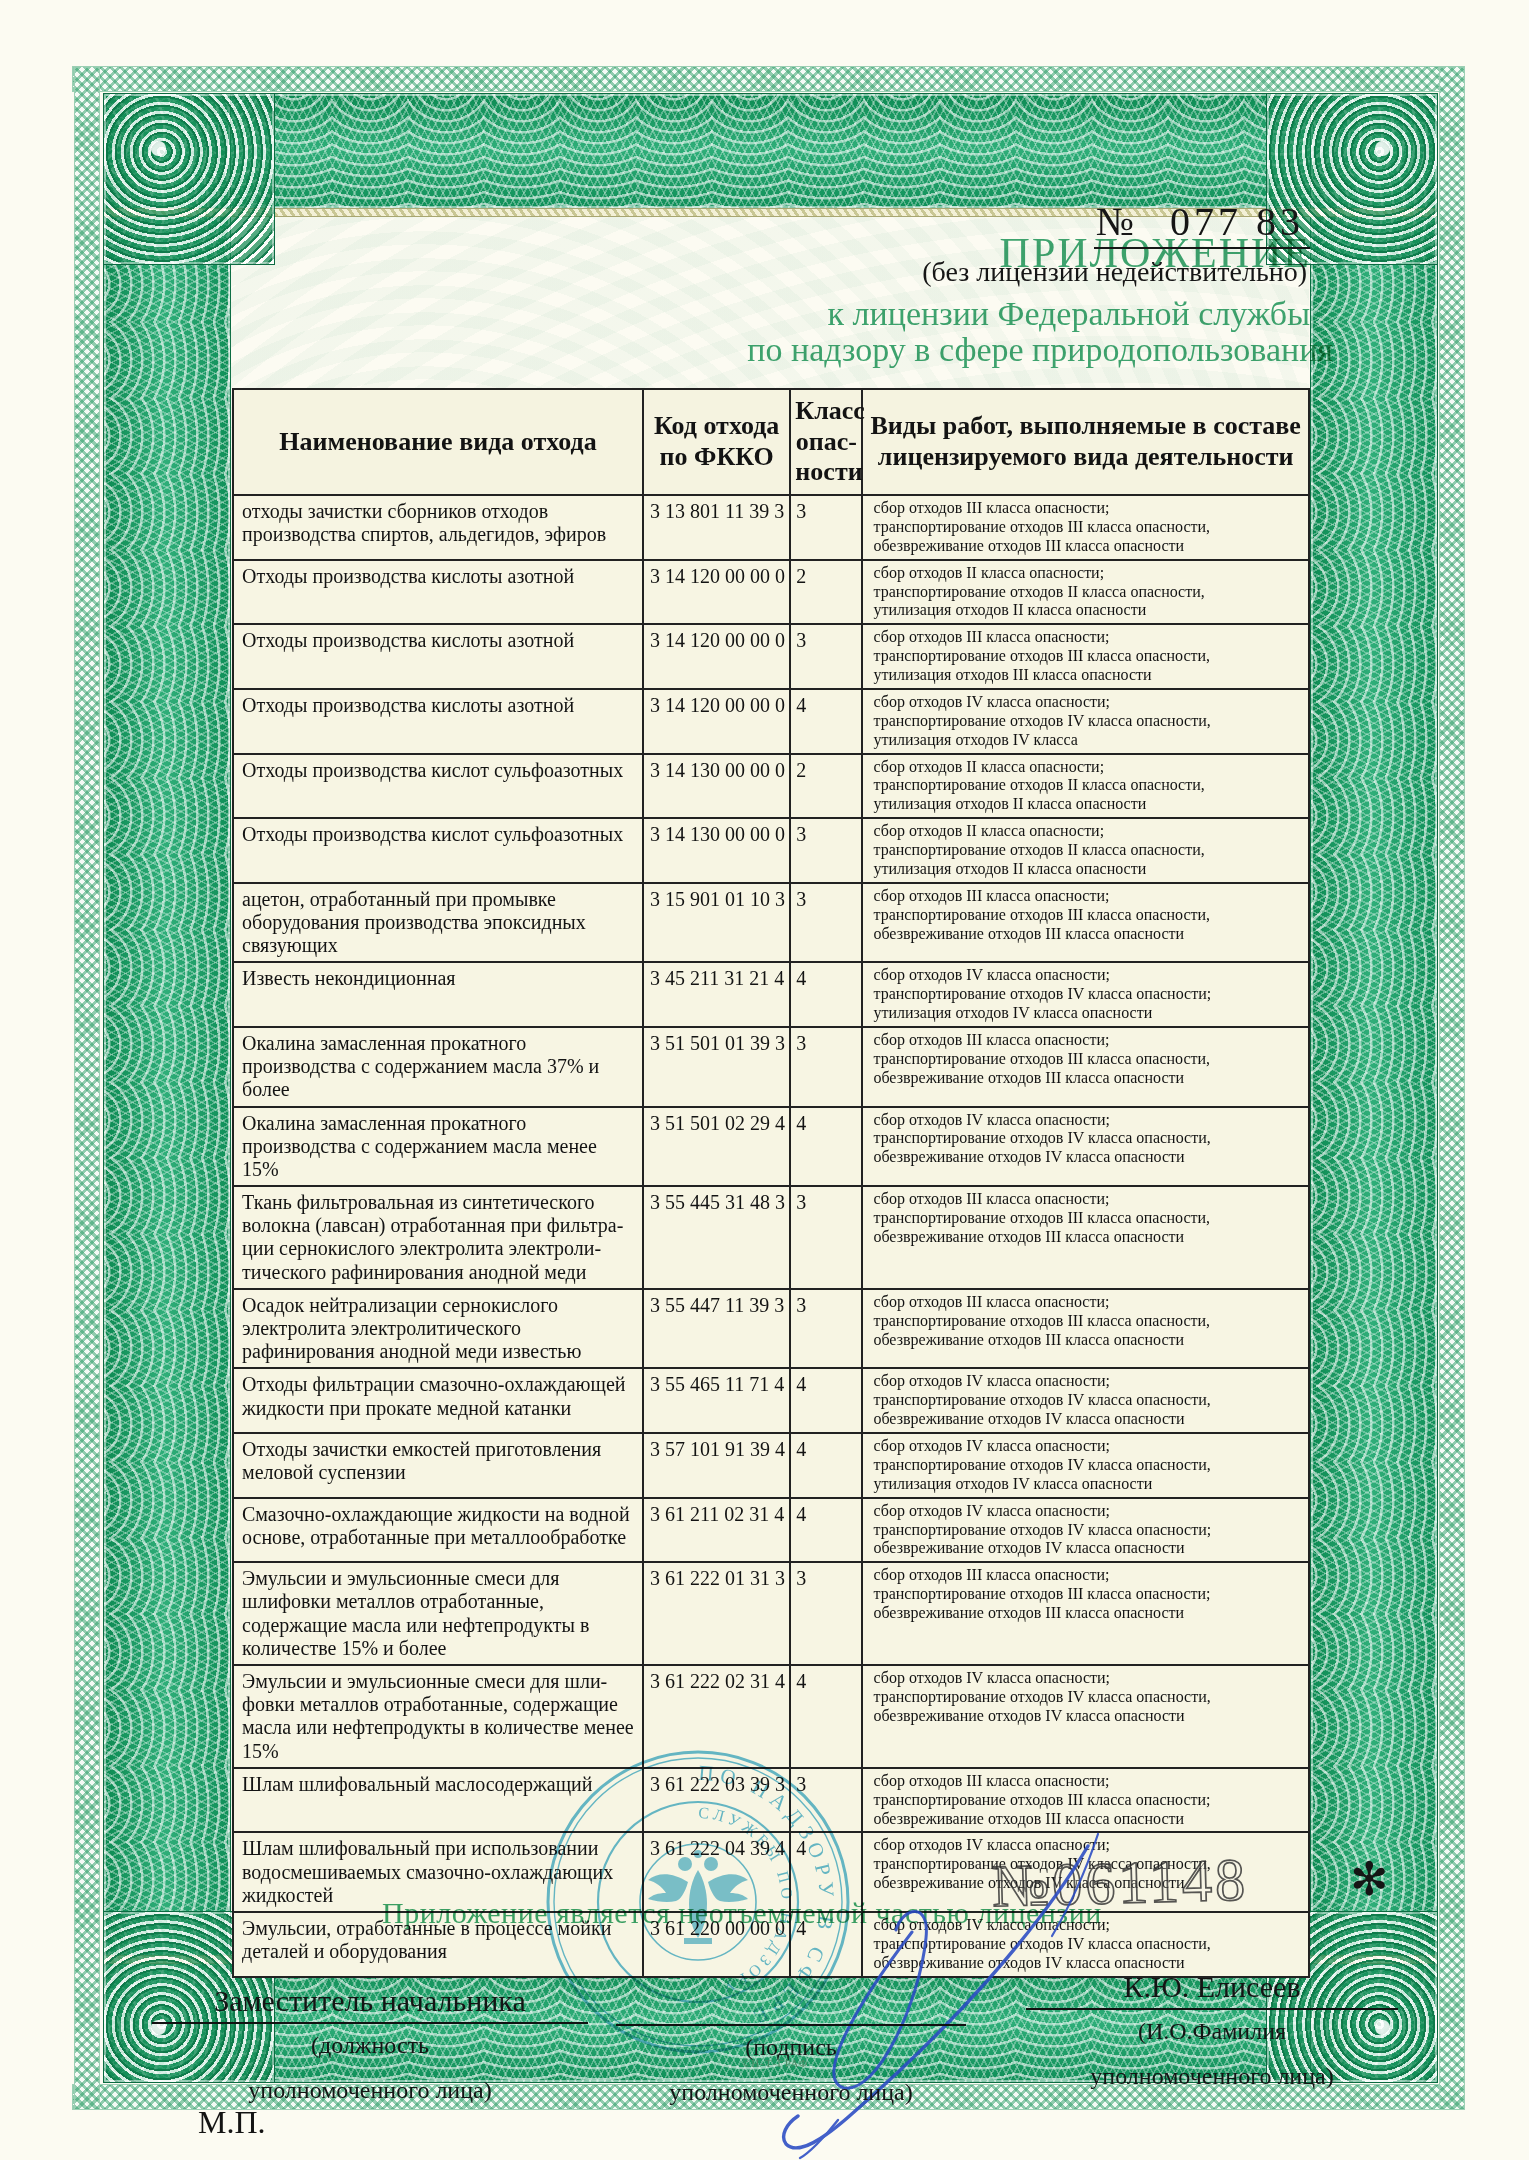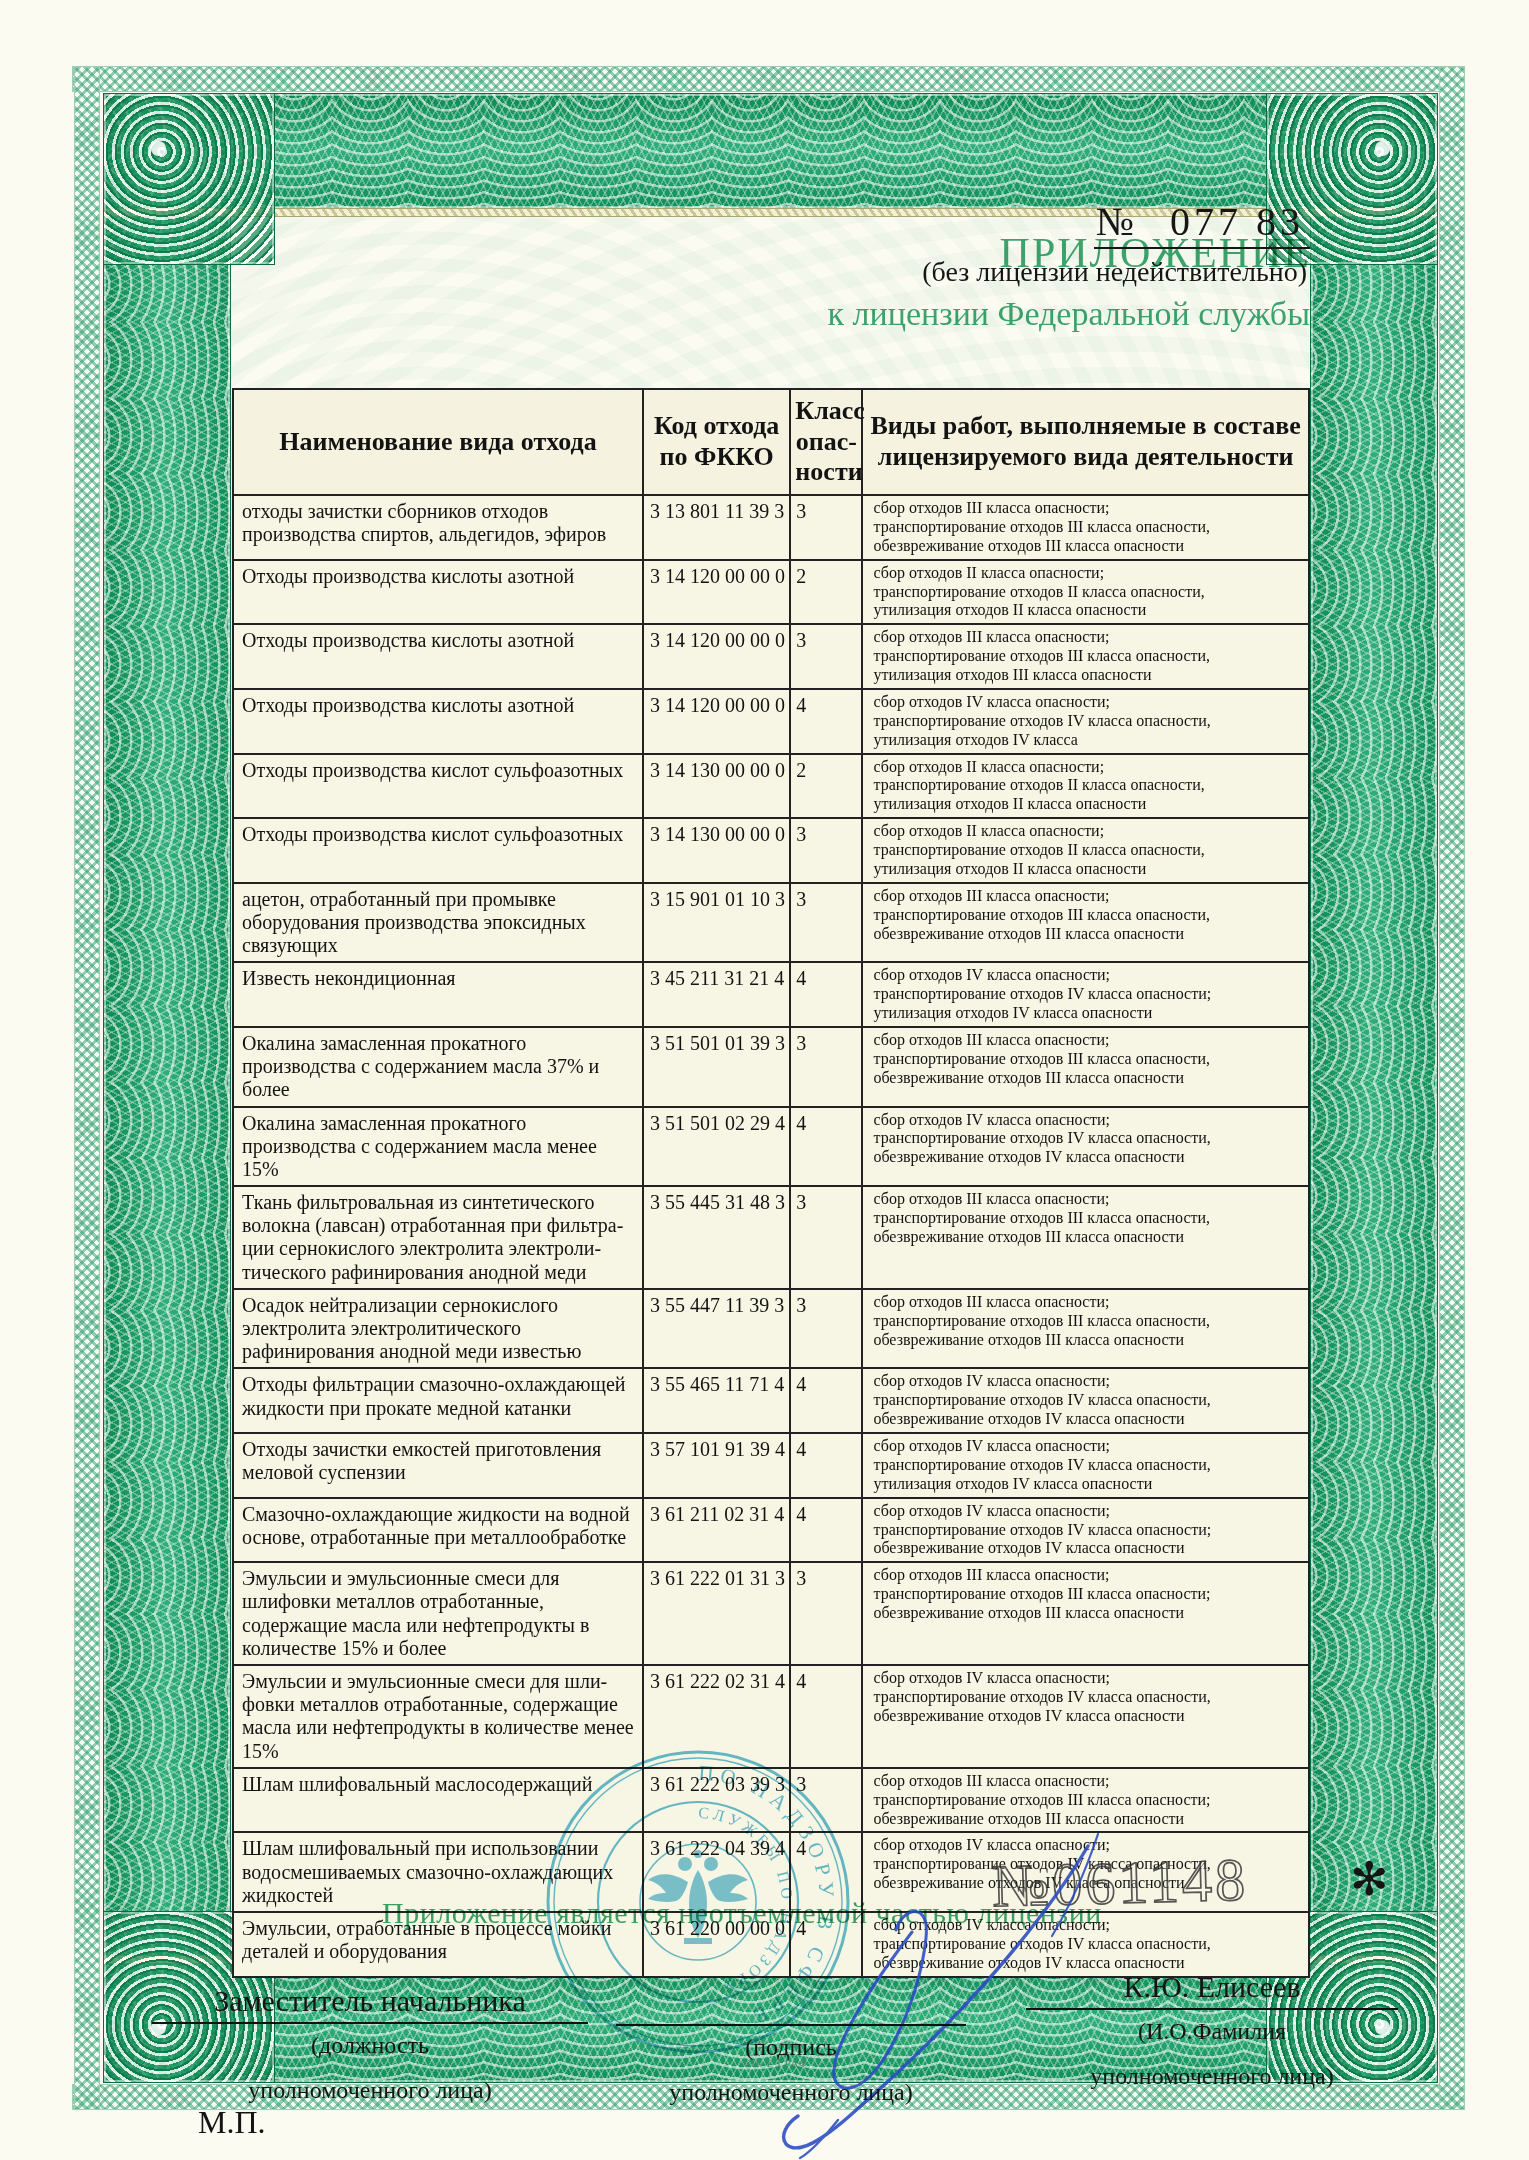--- a/index.html
+++ b/index.html
@@ -143,20 +143,21 @@
   <div class="corner corner-tl"></div>
   <div class="corner corner-tr"></div>
   <div class="corner corner-br"></div>
   <div class="corner corner-bl"></div>
   <div class="rope rope-top"></div>
   <div class="rope rope-bottom"></div>
   <div class="inner-moire"></div>
 
   <div class="green-print gp-appendix">ПРИЛОЖЕНИЕ</div>
   <div class="green-print gp-line2">к лицензии Федеральной службы</div>
+  <div class="green-print gp-line3">по надзору в сфере природопользования</div>
   <div class="doc-number"><span>№</span><span class="num">077  83</span></div>
   <div class="invalid-note">(без лицензии недействительно)</div>
 
   <table class="waste">
     <colgroup>
       <col style="width:38.1%">
         <col style="width:13.7%">
         <col style="width:6.7%">
         <col style="width:41.5%">
     </colgroup>

